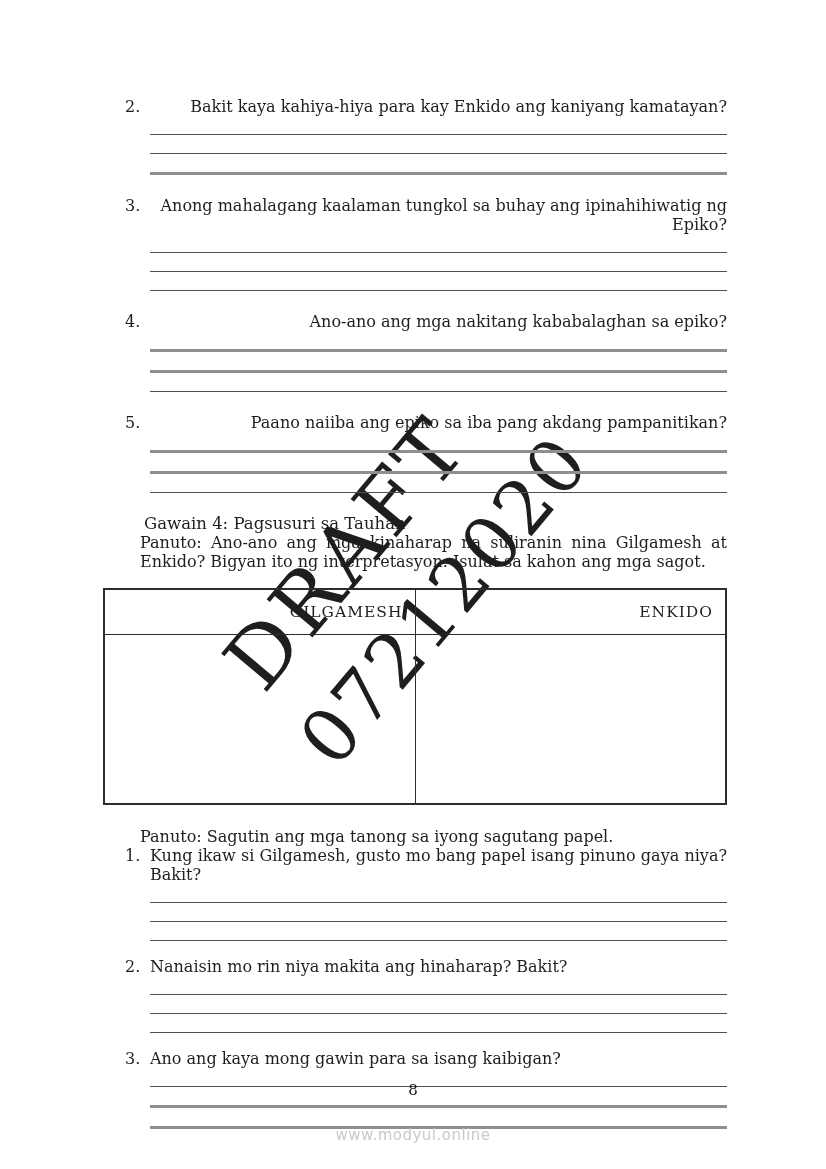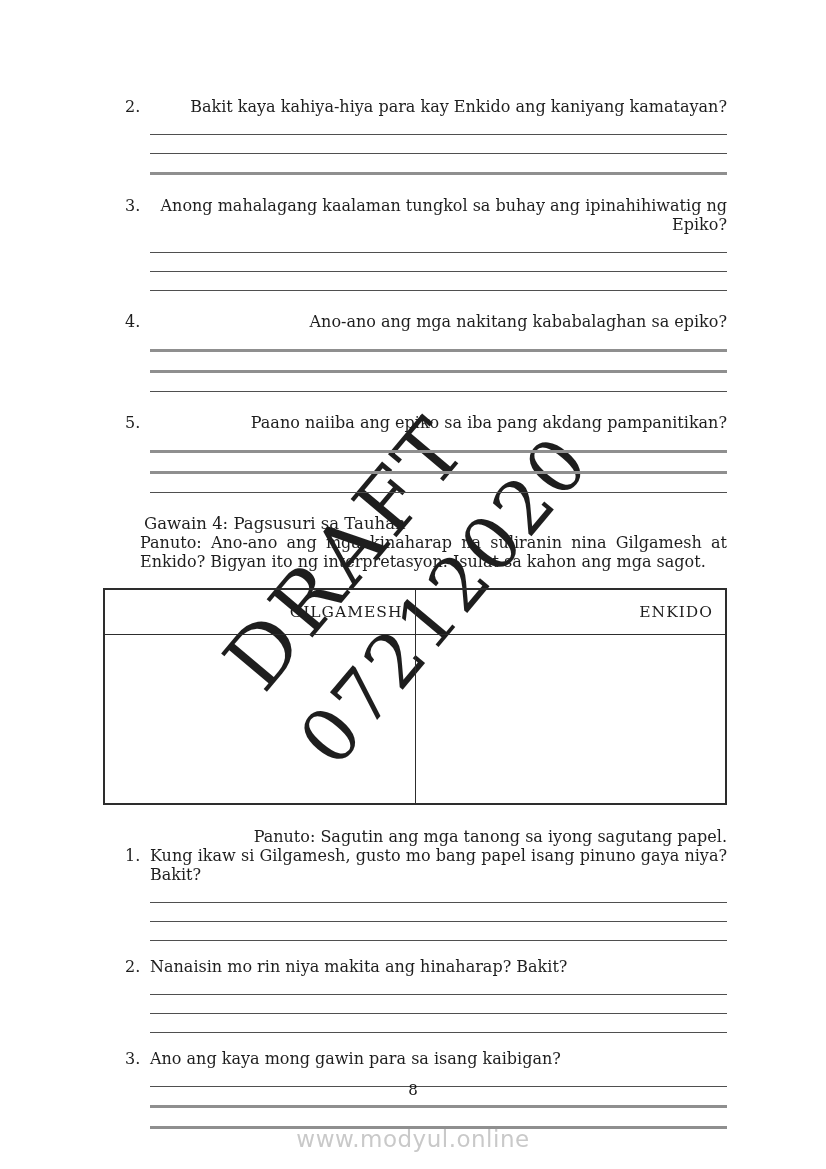--- a/index.html
+++ b/index.html
@@ -32,40 +32,40 @@
   .top-list .q-block:nth-child(3) .answer-line:nth-child(1),
   .top-list .q-block:nth-child(3) .answer-line:nth-child(2),
   .top-list .q-block:nth-child(4) .answer-line:nth-child(1),
   .top-list .q-block:nth-child(4) .answer-line:nth-child(2),
   .g5-list  .q-block:nth-child(3) .answer-line:nth-child(2),
   .g5-list  .q-block:nth-child(3) .answer-line:nth-child(3) {
     border-bottom:3px solid #8f8f8f;
   }
   .section-title { font-weight:normal; font-size:16.5px; line-height:19px;margin-left:44px; }
   .instructions { text-align:justify; line-height:19px;margin-left:40px; }
-  .g5 .instructions { text-align:right; }
+  .g5 .instructions { text-align:left; }
   
   .char-table {
     border-collapse:collapse; width:624px; margin:17px 0 0 3px;
     border:2.5px solid #2d2d2d; table-layout:fixed; background:transparent;
   }
   .char-table th {
     border:1.5px solid #2d2d2d; font-weight:400; font-size:15.5px;
     letter-spacing:1px; height:20px; padding:12px; text-align:right;
   }
   .char-table td { border:1.5px solid #2d2d2d; height:166px; }
   .g5 { margin-top:22px; }
   
   .page-num {
     position:absolute; z-index:2; left:0; right:0; top:1081px;
     text-align:center; font-size:15px; color:#161616;
   }
   .site-link {
     position:absolute; z-index:2; left:0; right:0; top:1126px;
-    text-align:center; font-size:23px; letter-spacing:0.5px;
+    text-align:center; font-size:15px; letter-spacing:0.5px;
     color:#c9c9c9; font-family:"DejaVu Sans", sans-serif; text-decoration:none; display:block;
   }
 </style>
 </head>
 <body>
 
 <div class="page">
 
   <div class="watermark wm-draft">DRAFT</div>
   <div class="watermark wm-date">07212020</div>

